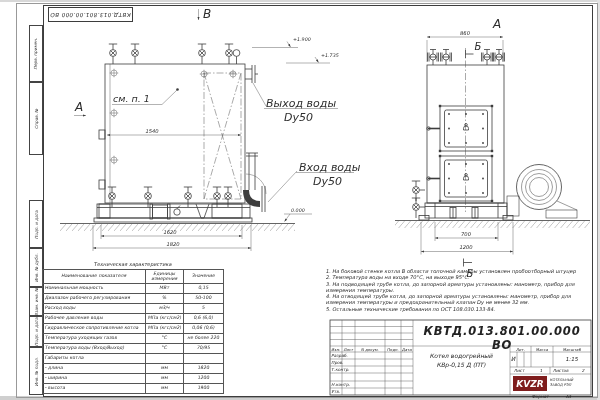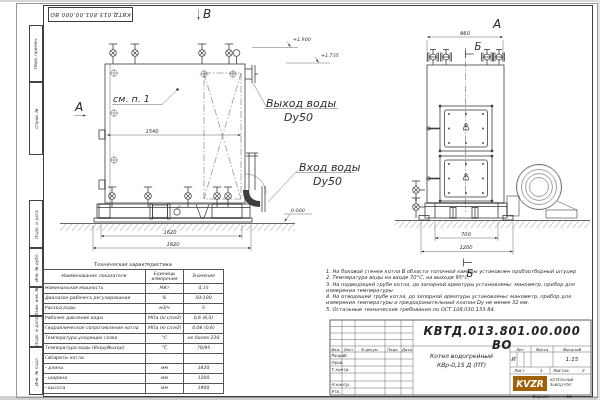--- a/index.html
+++ b/index.html
@@ -40,21 +40,21 @@
   
   .notes{position:absolute;left:326px;top:268px;width:266px;font-size:5.1px;font-style:italic;
          line-height:6.3px;color:#2b2b2b;}
   .notes div{white-space:nowrap;}
   
   .tb{position:absolute;font-style:italic;color:#222;}
   .tb-doc{left:414px;top:324px;width:176px;text-align:center;font-size:11.5px;font-weight:bold;letter-spacing:0.8px;}
   .tb-name{left:413px;width:97px;text-align:center;font-size:6px;}
   .tb-xs{font-size:3.8px;}
   .tb-s{font-size:4.2px;}
-  .logo{position:absolute;left:513px;top:376px;width:34px;height:15px;background:#a16207;color:#fff;
+  .logo{position:absolute;left:513px;top:376px;width:34px;height:15px;background:#7f1d1d;color:#fff;
         display:flex;align-items:center;justify-content:center;font-weight:bold;font-size:9px;font-style:italic;}
   .logo-cap{position:absolute;left:550px;top:378px;font-size:3.6px;line-height:4.6px;font-style:italic;}
 </style>
 </head>
 <body>
 
 <div class="page">
   <div class="band-top"></div>
   <div class="band-bottom"></div>
   <div class="band-right"></div>

